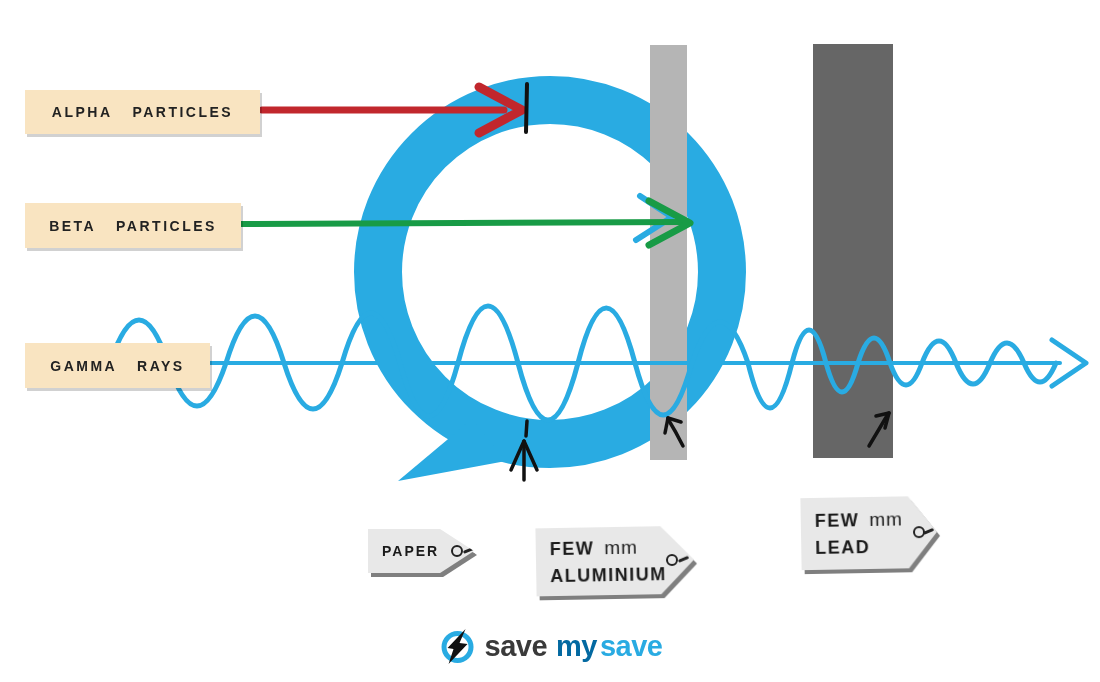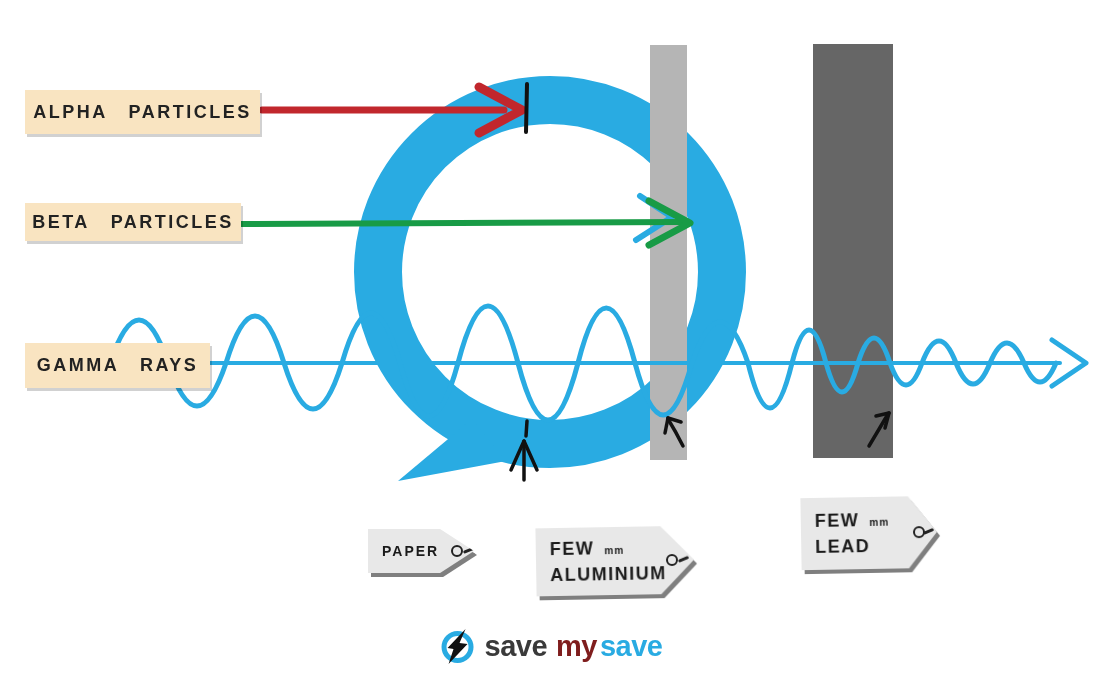--- a/index.html
+++ b/index.html
@@ -4,59 +4,59 @@
 <style>
   html,body{margin:0;padding:0;background:#ffffff;}
   .stage{
     position:relative;width:1100px;height:682px;background:#ffffff;overflow:hidden;
     font-family:"Liberation Sans", sans-serif;
   }
   .stage svg.diagram{position:absolute;left:0;top:0;}
   
   .rad-label{
     position:absolute;display:flex;align-items:center;justify-content:center;
-    background:#F9E4C1;color:#222;font-size:18px;font-weight:600;
+    background:#F9E4C1;color:#222;font-size:14px;font-weight:600;
     letter-spacing:2.5px;word-spacing:14px;
     box-shadow:2px 3px 0 rgba(0,0,0,0.18);
   }
   .rad-label.alpha{left:25px;top:90px;width:235px;height:44px;}
-  .rad-label.beta{left:25px;top:203px;width:216px;height:38px;}
+  .rad-label.beta{left:25px;top:203px;width:216px;height:45px;}
   .rad-label.gamma{left:25px;top:343px;width:185px;height:45px;text-align:right;}
   
   .tag{position:absolute;filter:drop-shadow(3px 4px 0 rgba(0,0,0,0.5));}
   .tag-shape{
     position:relative;width:100%;height:100%;background:#E8E8E8;color:#1a1a1a;
     display:flex;flex-direction:column;justify-content:center;
     clip-path:polygon(0 0,79% 0,100% 50%,79% 100%,0 100%);
     padding-left:14px;box-sizing:border-box;
   }
   .tag.paper{left:368px;top:529px;width:106px;height:44px;}
   .tag.paper .tag-shape{clip-path:polygon(0 0,68% 0,100% 50%,68% 100%,0 100%);align-items:flex-start;}
   .tag.aluminium{left:536px;top:527px;width:158px;height:68px;transform:rotate(-1deg);}
   .tag.lead{left:801px;top:497px;width:136px;height:72px;transform:rotate(-1deg);}
   .tag-line{font-size:18px;font-weight:600;letter-spacing:1.5px;line-height:1.45;white-space:nowrap;}
-  .tag-line .unit{font-size:10px;font-weight:700;letter-spacing:1px;margin-left:10px;text-transform:none;text-align:right;}
+  .tag-line .unit{font-size:19px;font-weight:400;letter-spacing:1px;margin-left:10px;text-transform:none;text-align:right;}
   .tag.paper .tag-line{font-size:14px;letter-spacing:2px;}
   .tag-hole{
     position:absolute;top:50%;left:82%;width:8px;height:8px;margin-top:-6px;
     border:2.5px solid #222;border-radius:50%;background:#E8E8E8;
   }
   .tag.paper .tag-hole{left:78%;}
   .tag-string{
     position:absolute;top:50%;left:90%;width:11px;height:2.5px;margin-top:-2px;
     background:#222;transform:rotate(-22deg);border-radius:2px;
   }
   
   .logo{
     position:absolute;left:50%;top:626px;transform:translateX(-50%);
     display:flex;align-items:center;gap:7px;text-align:center;
   }
   .logo-text{font-size:29px;font-weight:700;letter-spacing:-0.5px;display:flex;align-items:baseline;}
   .logo-text .w1{color:#3a3a3a;font-weight:600;margin-right:3px;}
-  .logo-text .w2{color:#7f1d1d;margin-right:3px;margin-left:6px;}
+  .logo-text .w2{color:#0369a1;margin-right:3px;margin-left:6px;}
   .logo-text .w3{color:#29ABE2;}
 </style>
 </head>
 <body>
 
 <div class="stage">
 
   <svg class="diagram" width="1100" height="682" viewBox="0 0 1100 682">
 
     <circle cx="550" cy="272" r="172" fill="none" stroke-width="48" stroke="#29ABE2"></circle>

